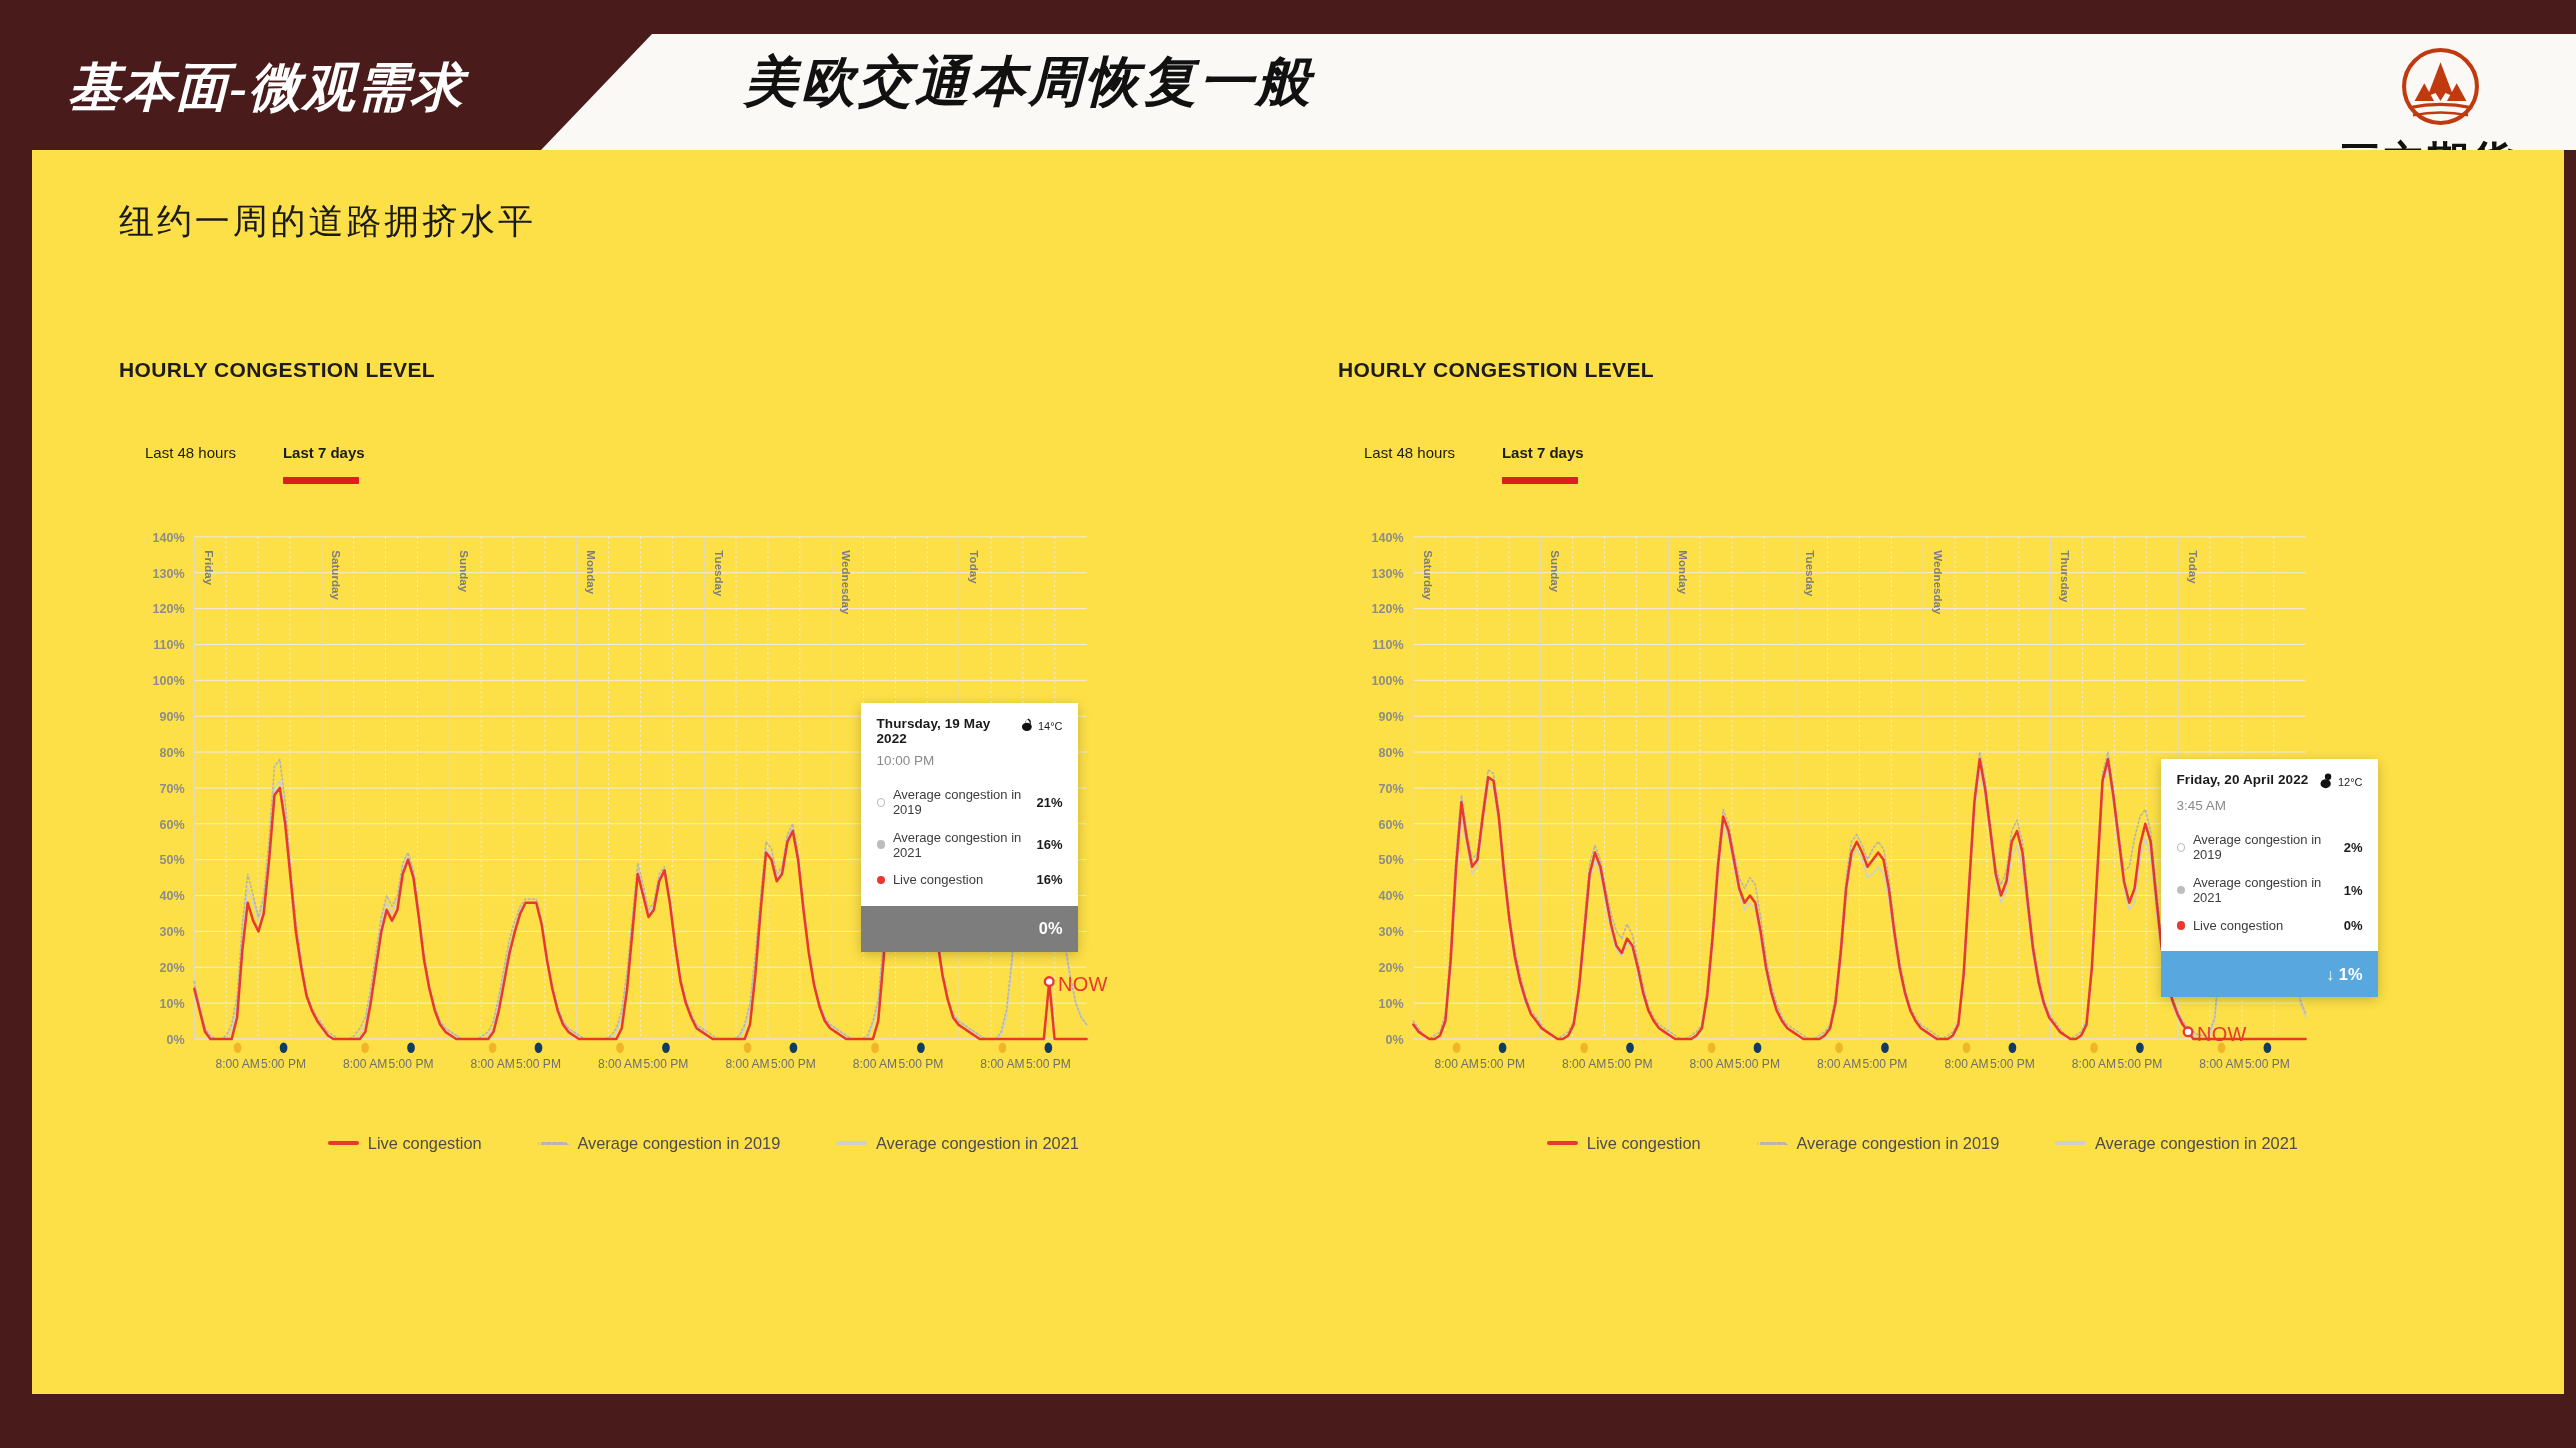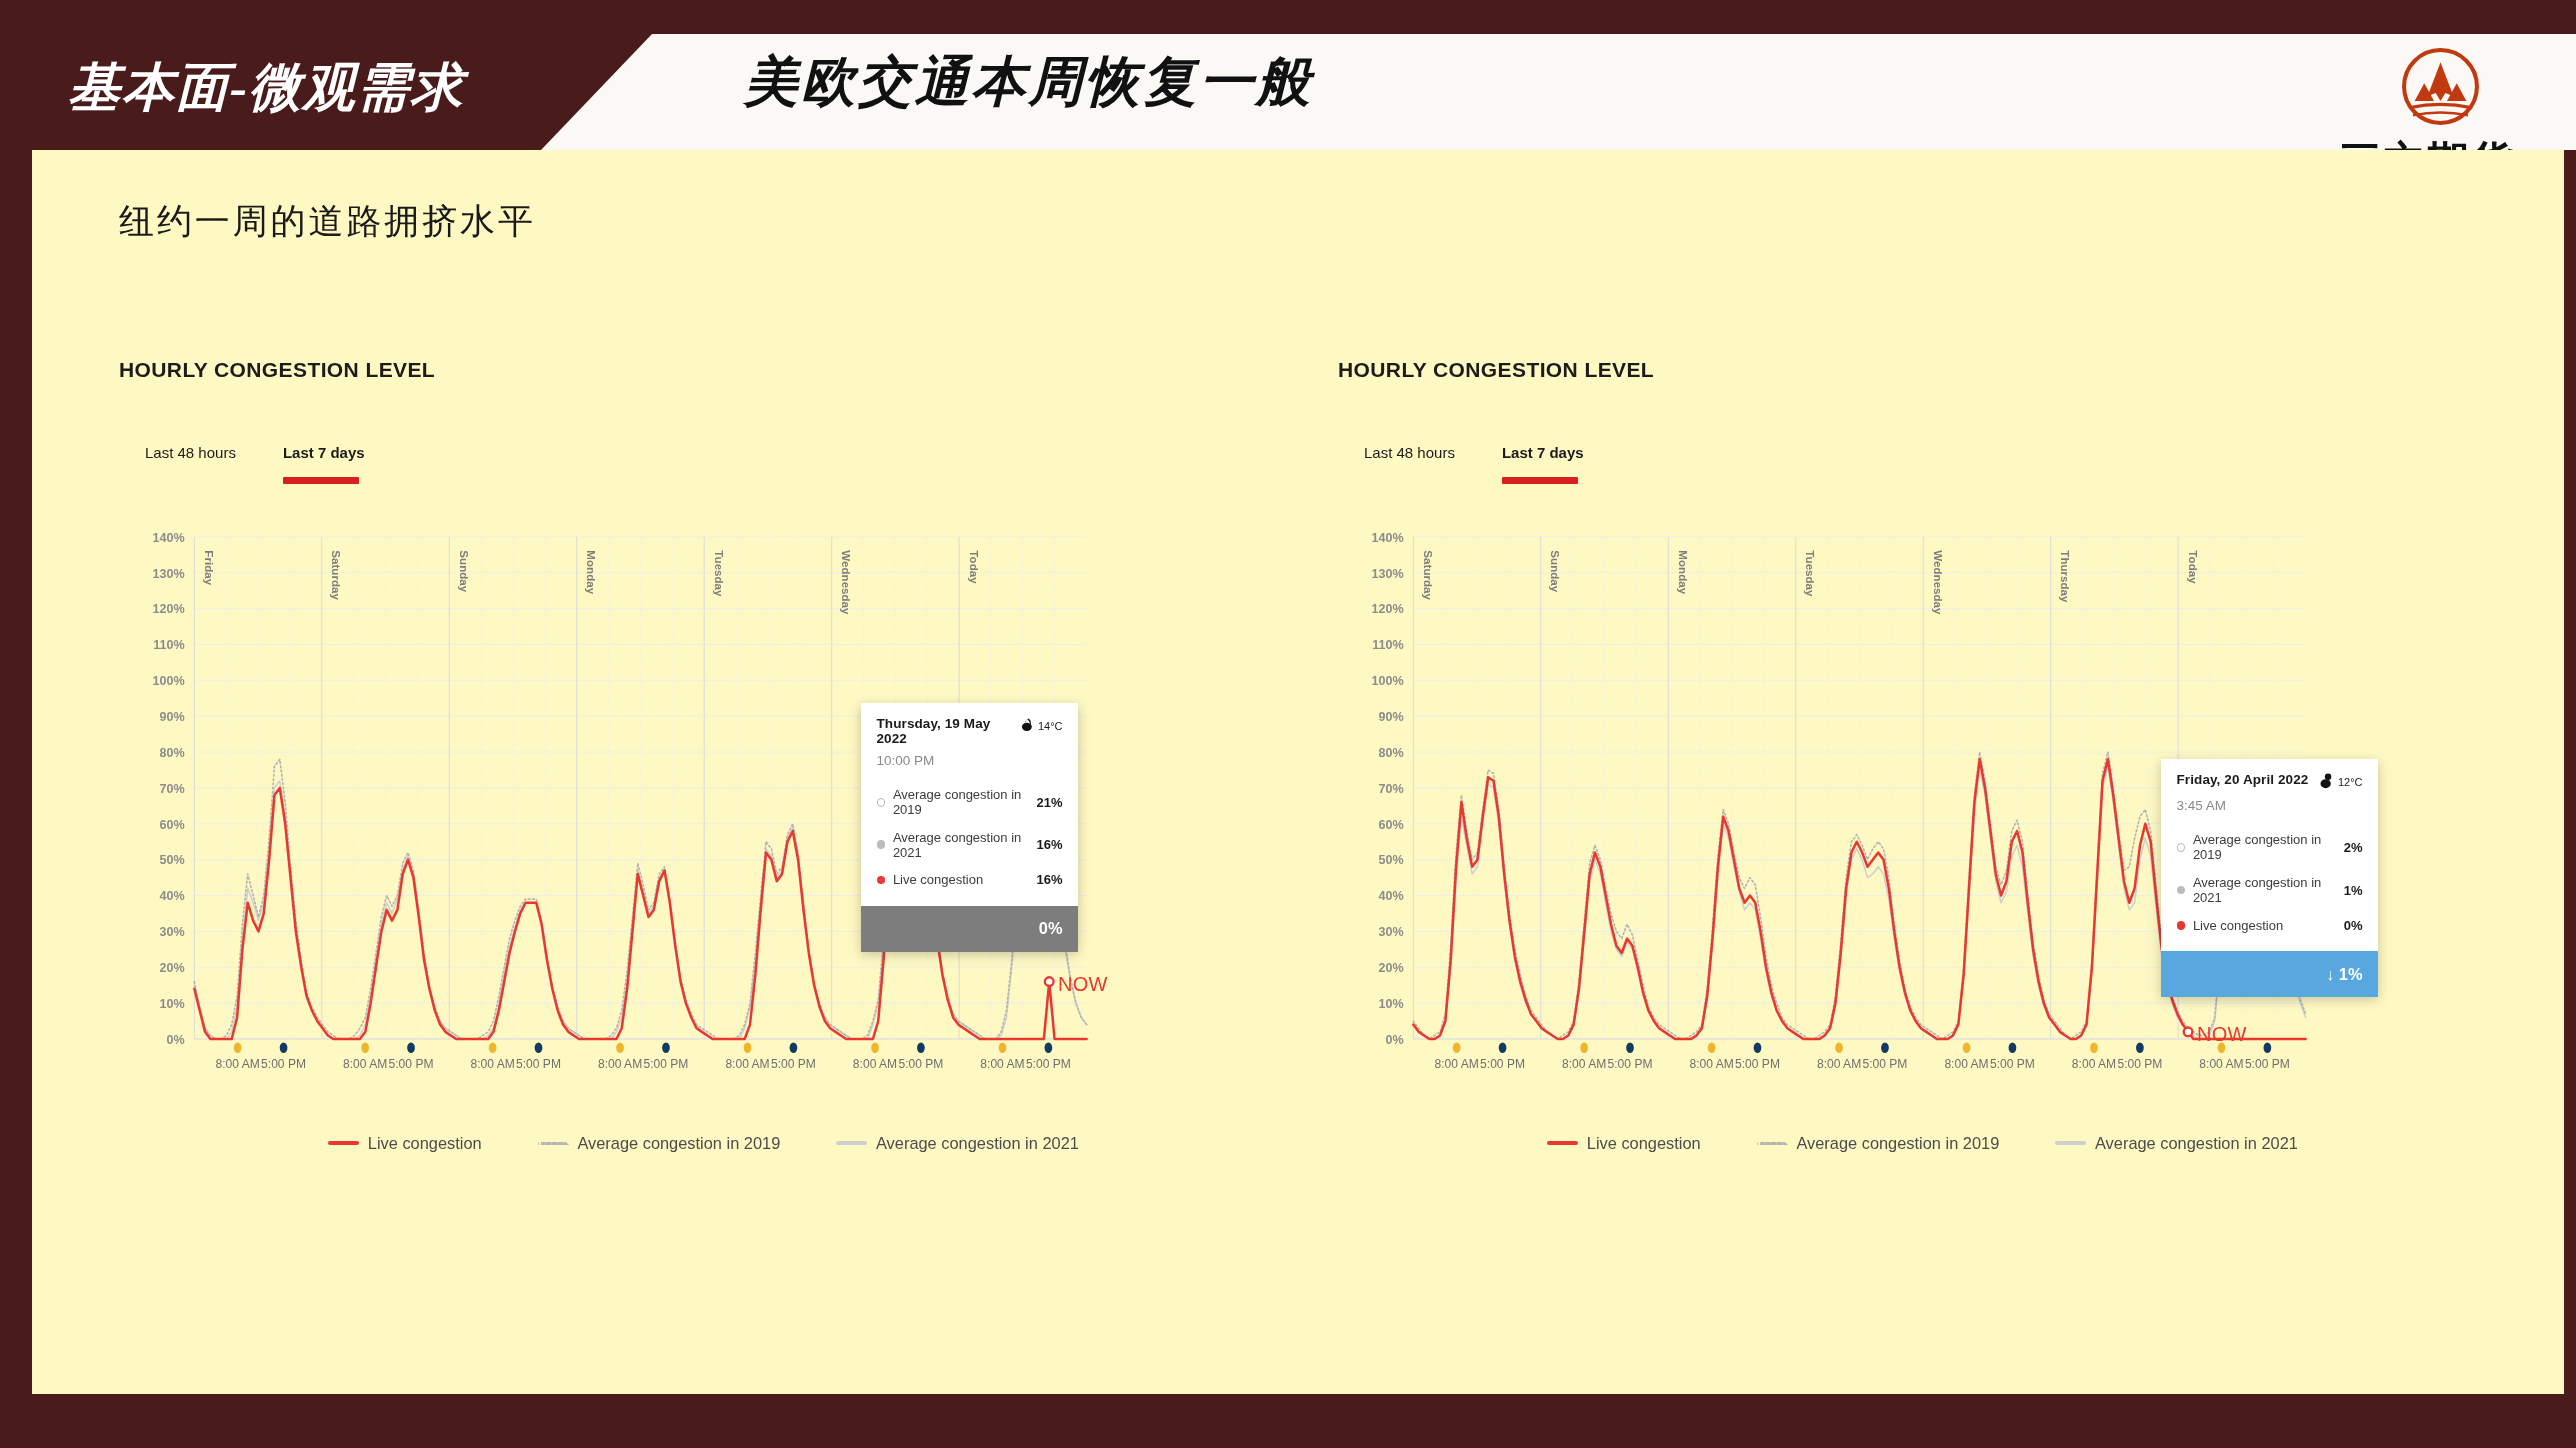--- a/index.html
+++ b/index.html
@@ -51,21 +51,21 @@
   .logo-en {
     font-family:"Liberation Sans", sans-serif;
     font-weight:bold; font-size:18.4px; color:#d946ef;
     letter-spacing:4.3px; margin-top:6.8px;
   }
 
   
   .slide-body {
     position:absolute; left:32px; top:150px;
     width:2532px; height:1244px;
-    background:#fef9c3;
+    background:#fde047;
   }
 
   .panel { position:absolute; top:0; width:1256px; height:1244px; }
   .panel-left  { left:0px; }
   .panel-right { left:1219px; }
 
   .panel-caption {
     position:absolute; top:48px; left:87px;
     font-family:"Liberation Serif", serif;
     font-size:35px; color:#1a1a1a; letter-spacing:2.9px;

